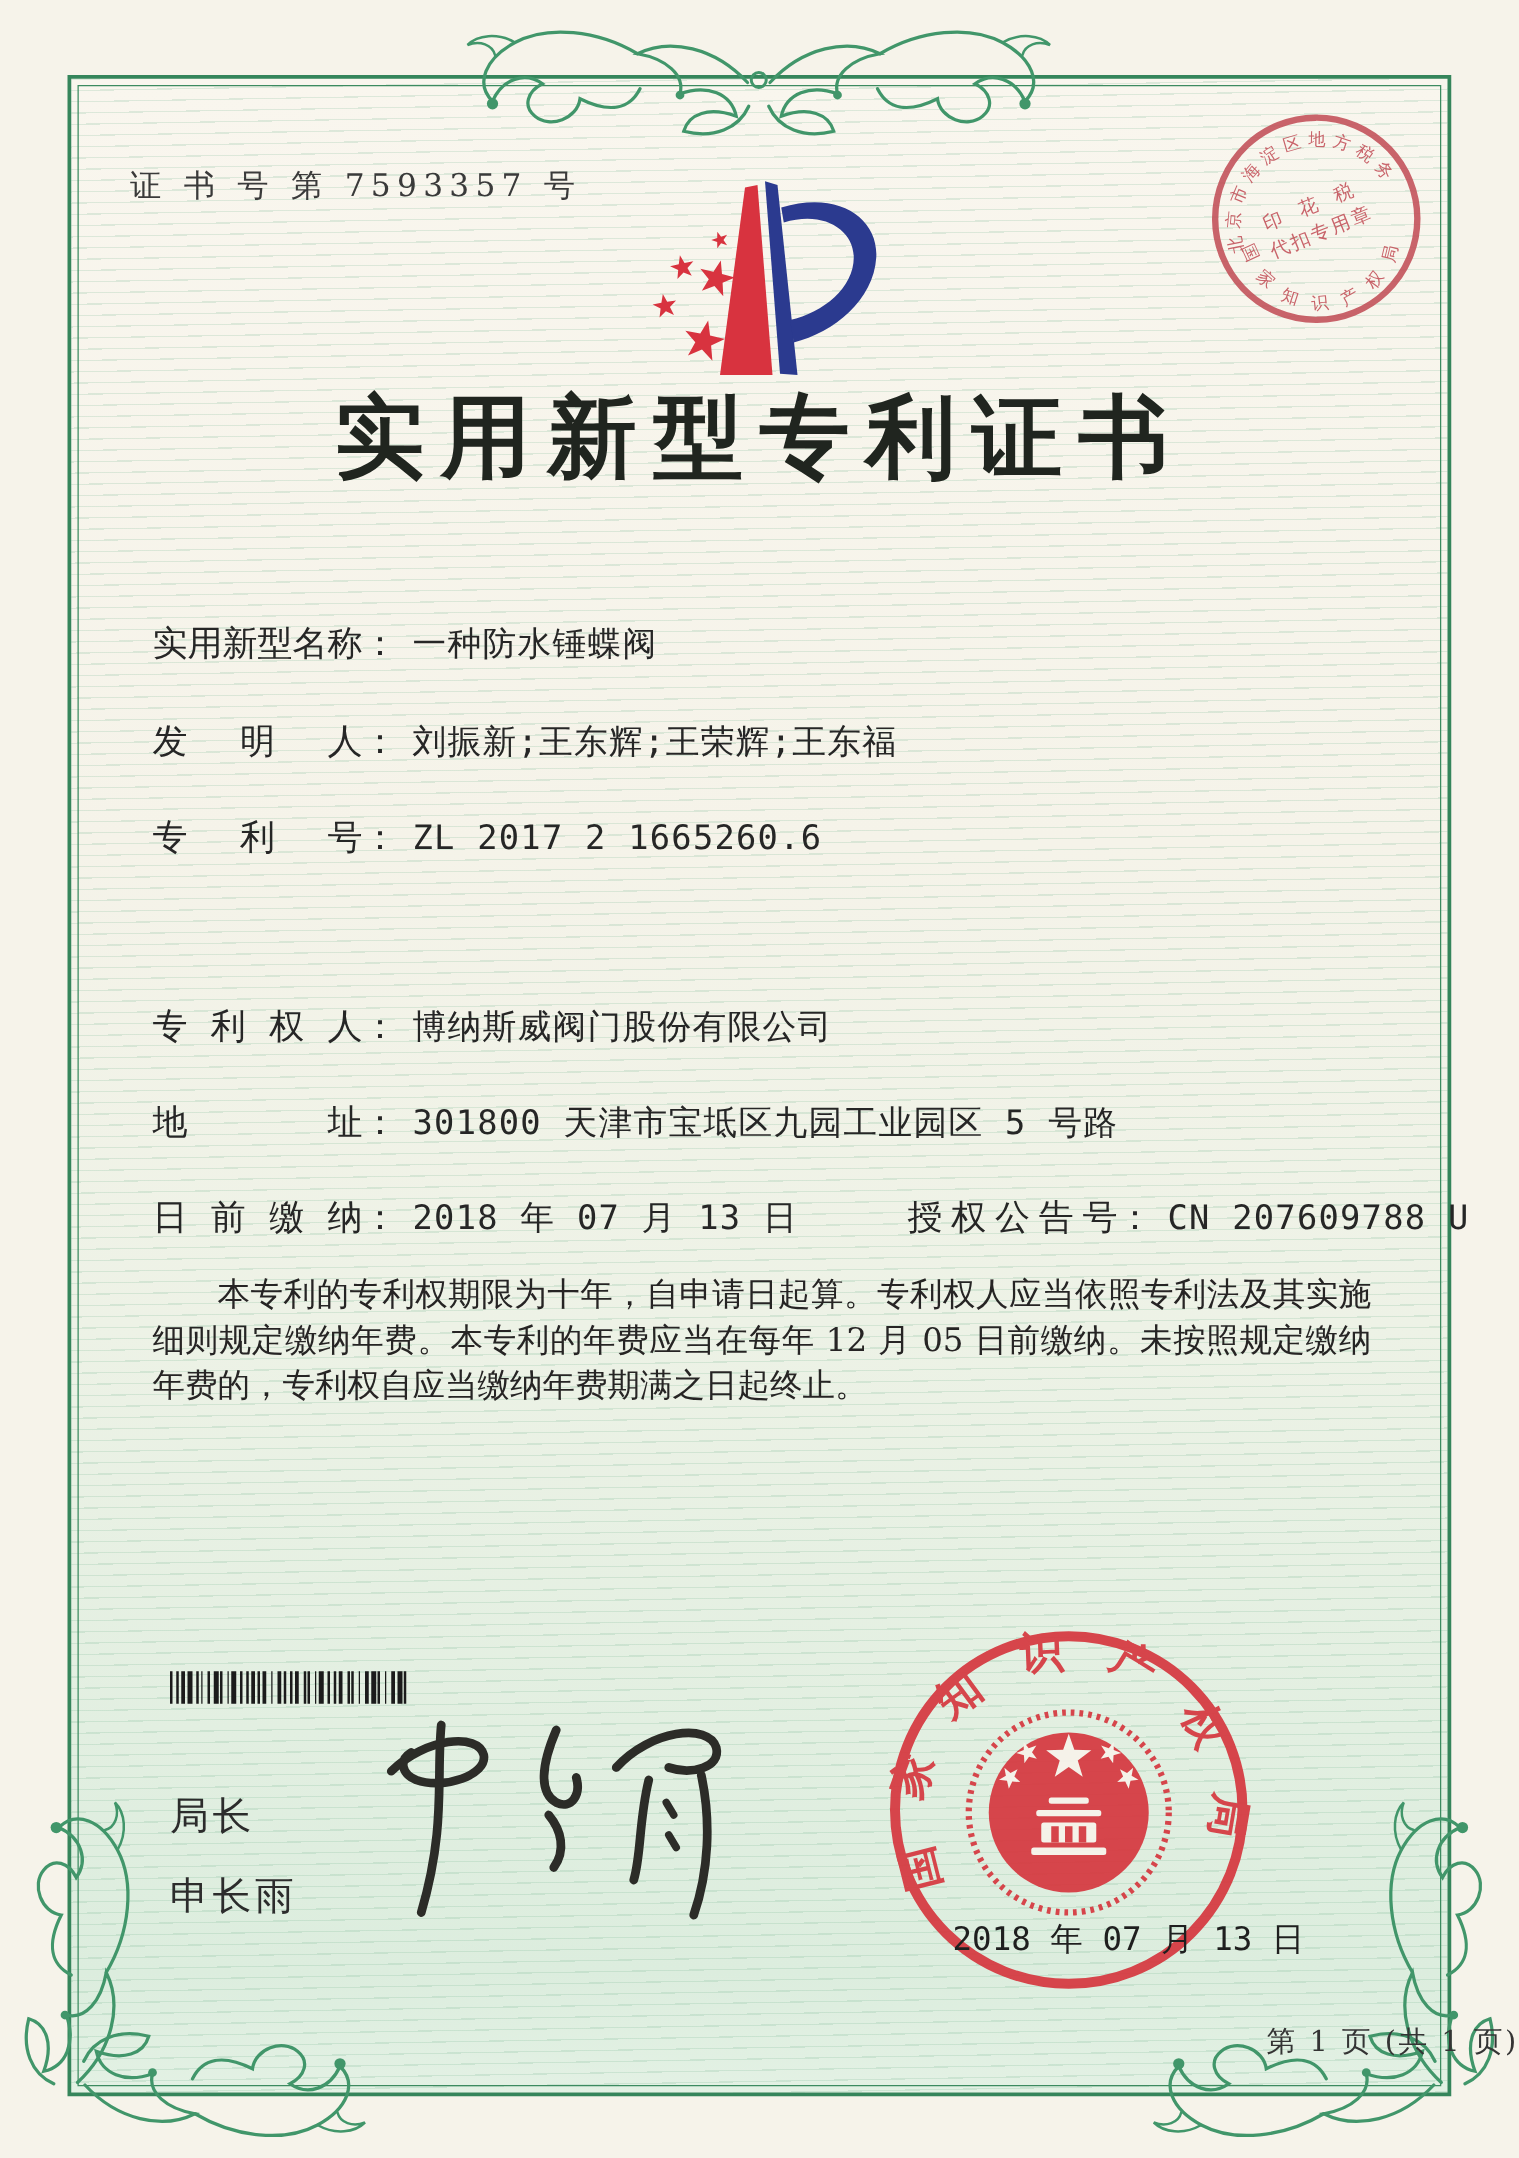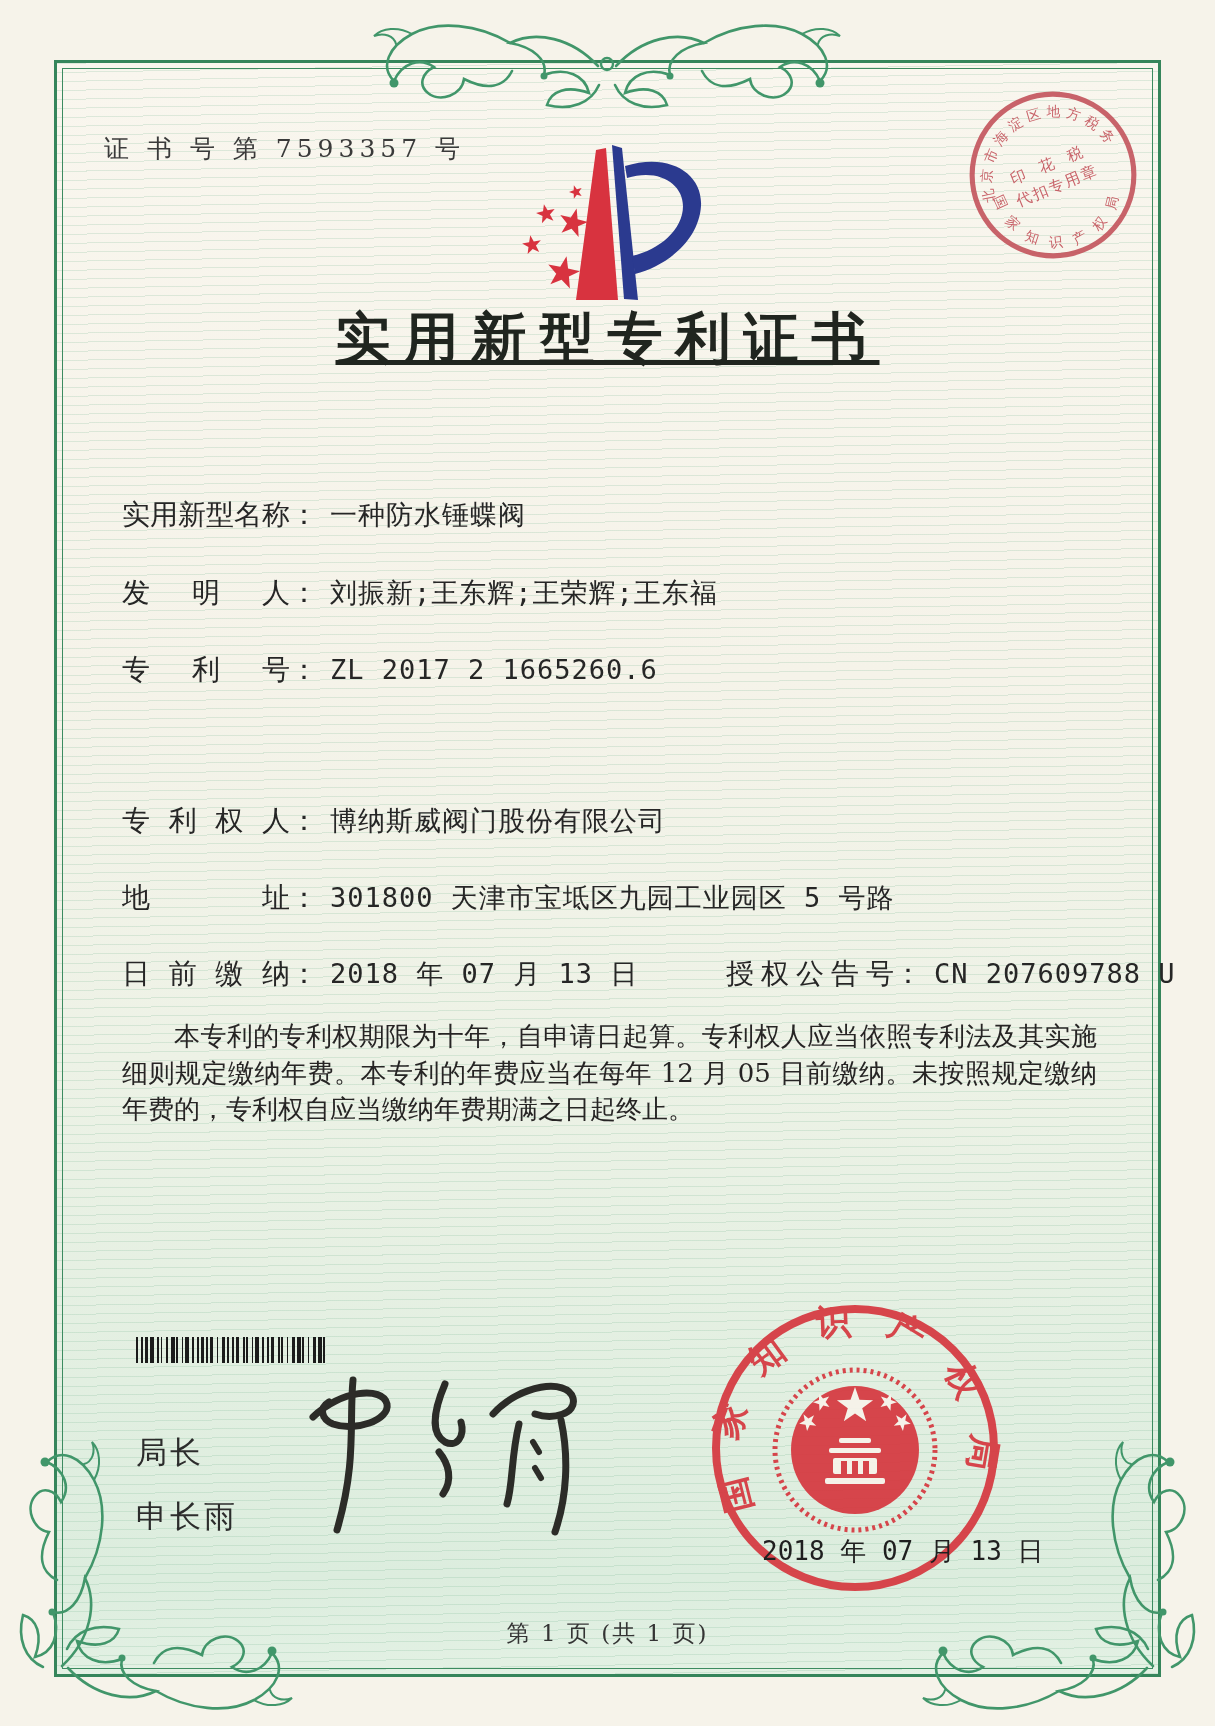--- a/index.html
+++ b/index.html
@@ -23,21 +23,21 @@
   .ornaments{position:absolute;inset:0;z-index:2;pointer-events:none;}
   .content{position:absolute;inset:0;z-index:3;}
 
   .cert-no{position:absolute;left:104px;top:132px;font-size:25px;letter-spacing:5px;color:#3a3a3a;white-space:nowrap;}
 
   .tax-stamp{position:absolute;left:966px;top:88px;width:174px;height:174px;opacity:.88;}
   .logo{position:absolute;left:455px;top:140px;width:260px;height:170px;}
 
   .title{
     position:absolute;left:0;top:302px;width:100%;text-align:center;
-    font-size:55px;font-weight:bold;letter-spacing:13px;color:#20251f;white-space:nowrap;text-decoration:underline;
+    font-size:72px;font-weight:bold;letter-spacing:13px;color:#20251f;white-space:nowrap;
   }
 
   .row{position:absolute;left:122px;font-size:28px;white-space:nowrap;color:#262626;}
   .flabel{display:inline-block;width:168px;text-align:justify;text-align-last:justify;vertical-align:bottom;}
   .colon{margin-right:12px;}
   .fvalue{font-family:"DejaVu Sans Mono","Liberation Mono",monospace;font-size:27px;letter-spacing:1px;}
   .row.r0{top:496px}.row.r1{top:574px}.row.r2{top:651px}
   .row.r3{top:727px}.row.r4{top:802px}.row.r5{top:879px}.row.r6{top:955px}
   .grantno{position:absolute;left:726px;top:955px;font-size:28px;white-space:nowrap;color:#262626;}
 
@@ -48,21 +48,21 @@
   .barcode span{display:inline-block;height:26px;}
 
   .director{position:absolute;left:136px;top:1432px;font-size:31px;color:#2c2c2c;letter-spacing:3px;}
   .director .name{margin-top:22px;}
 
   .signature{position:absolute;left:295px;top:1362px;width:310px;height:200px;z-index:5;}
   .seal{position:absolute;left:705px;top:1300px;width:300px;height:300px;z-index:4;opacity:.93;}
   .seal-date{position:absolute;left:762px;top:1534px;font-size:26px;z-index:6;color:#1f1f1f;
     font-family:"DejaVu Sans Mono","Liberation Mono",monospace;white-space:nowrap;}
 
-  .footer{position:absolute;left:0;top:1618px;width:100%;text-align:center;font-size:23px;letter-spacing:2px;color:#343434;}
+  .footer{position:absolute;left:0;top:1618px;width:100%;text-align:right;font-size:23px;letter-spacing:2px;color:#343434;}
 
   .stamp-text{fill:#c24f58;}
   .seal-arc{fill:#d63940;}
 </style>
 </head>
 <body>
 
 <div class="page">
 
   <div class="frame">

